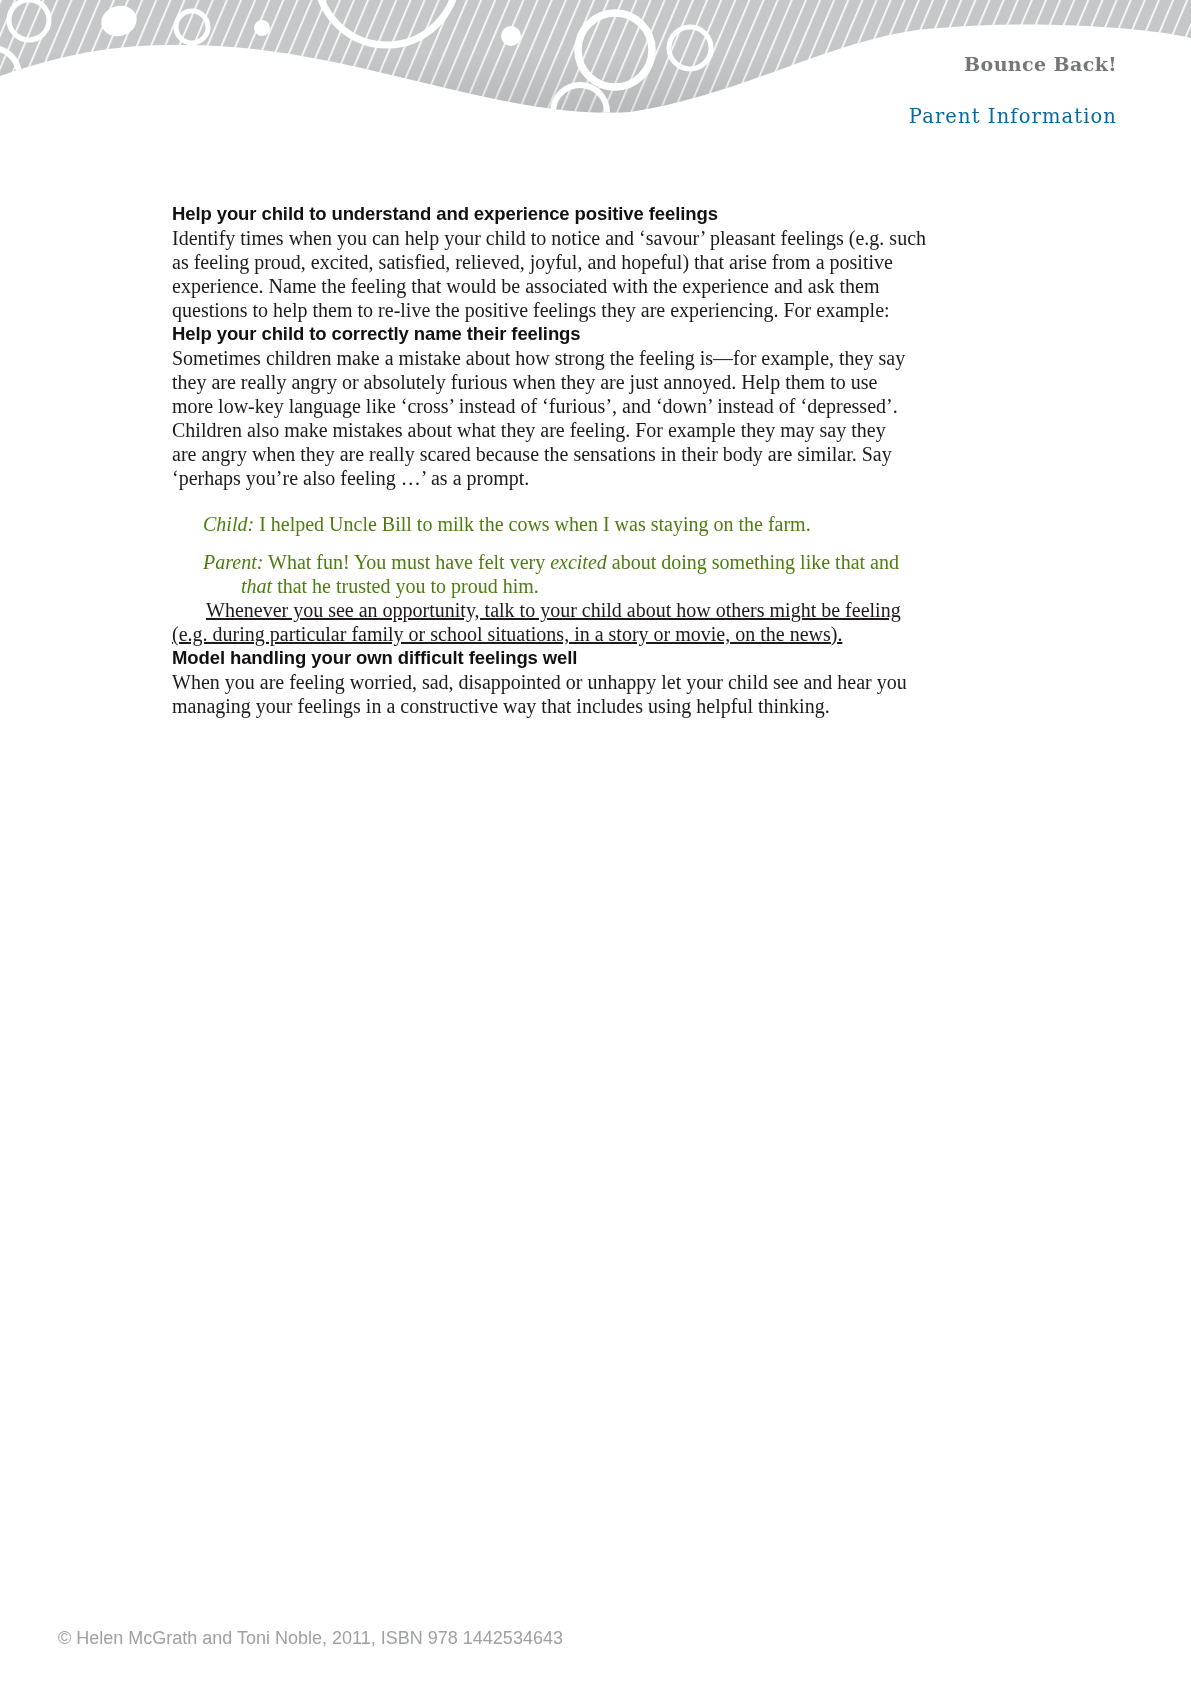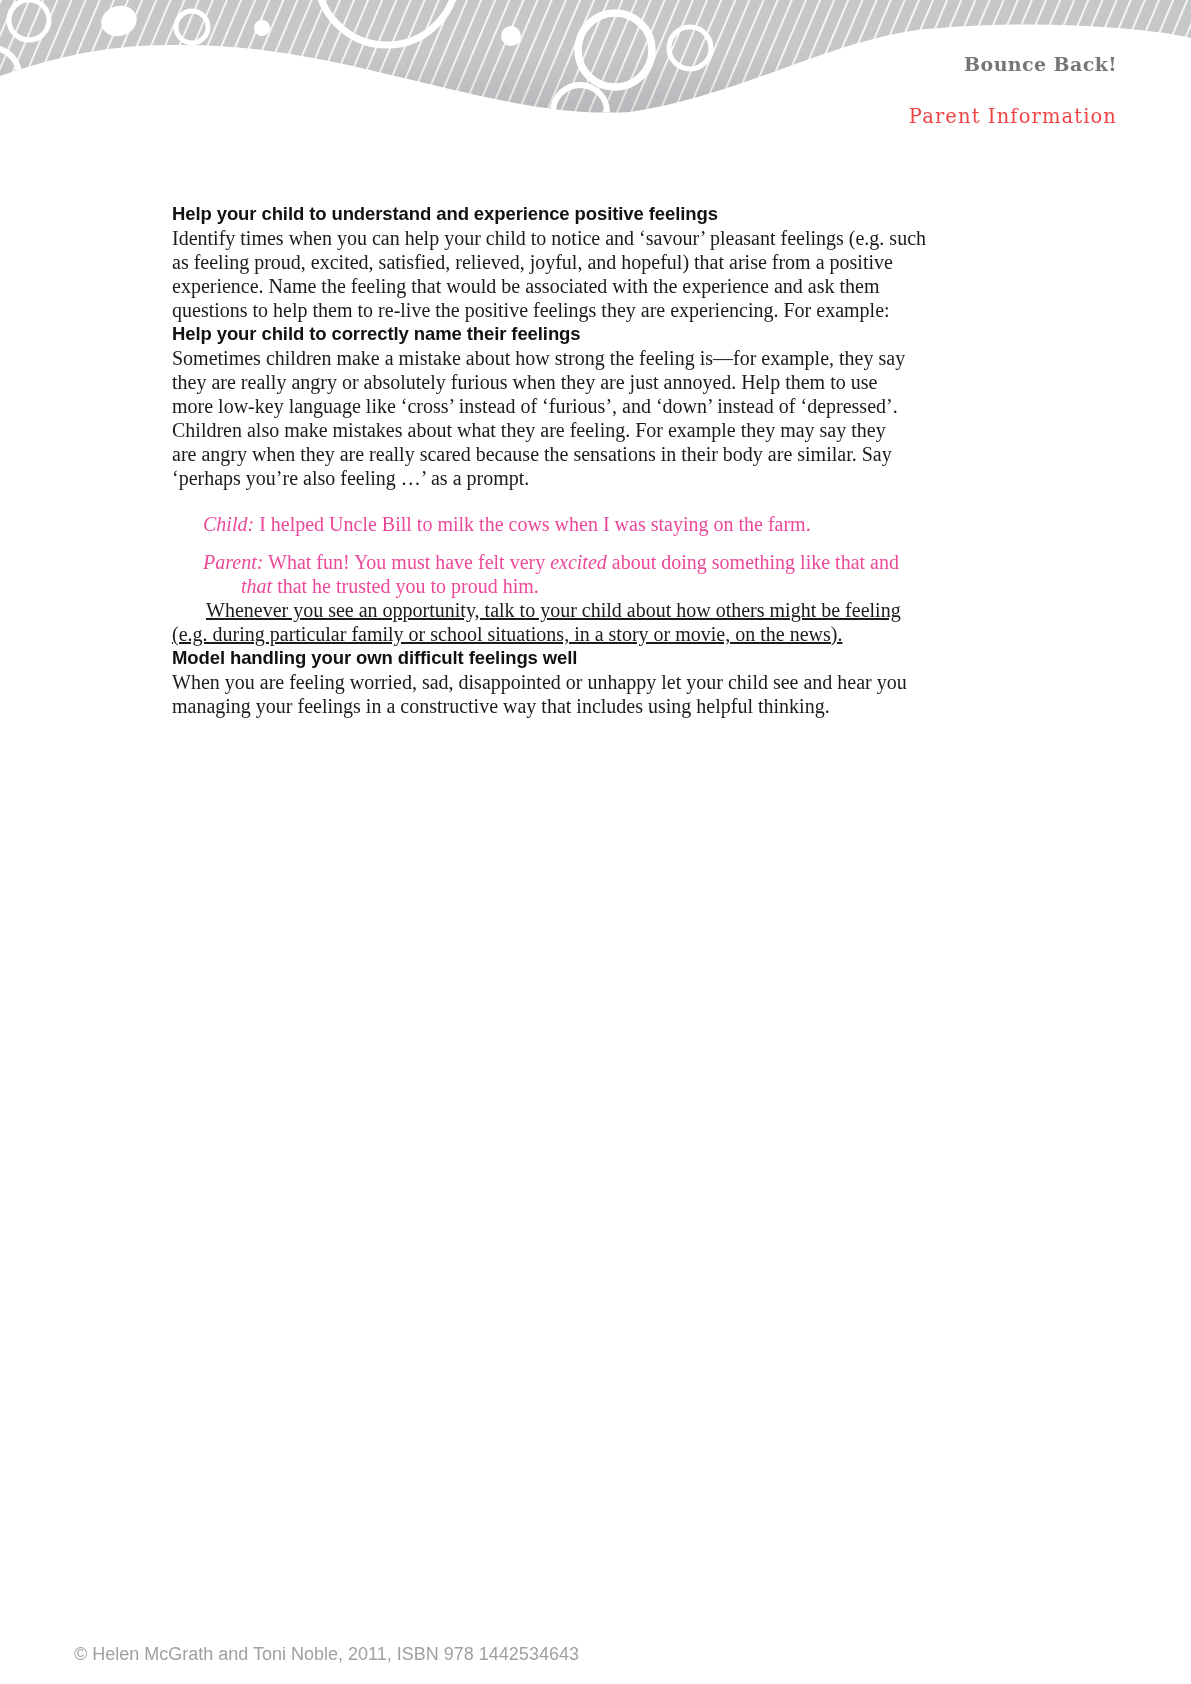--- a/index.html
+++ b/index.html
@@ -17,21 +17,21 @@
   .brand {
     position: absolute; top: 55px; right: 74px;
     font-family: "DejaVu Serif", serif; font-weight: 700;
     font-size: 19px; letter-spacing: 0.4px; line-height: 1;
     color: #75767a; white-space: nowrap;
   }
   .subtitle {
     position: absolute; top: 107px; right: 74px;
     font-family: "DejaVu Serif", serif; font-weight: 400;
     font-size: 19.5px; letter-spacing: 1.1px; line-height: 1;
-    color: #ef4444; white-space: nowrap;
+    color: #0369a1; white-space: nowrap;
   }
 
   .content { position: absolute; left: 172px; top: 202px; width: 845px; }
 
   h2.sec {
     margin: 0;
     font-family: "Liberation Sans", sans-serif;
     font-size: 18.5px; font-weight: 700; line-height: 24px;
     letter-spacing: -0.1px; color: #131011;
   }
@@ -43,27 +43,27 @@
     font-size: 20px; line-height: 24px;
     white-space: pre-line;
     color: #1e1a1b;
   }
   p.indent-first { text-indent: 34px; text-decoration: underline; }
 
   p.dialogue {
     margin: 22px 0 0 31px;
     padding-left: 38px; text-indent: -38px;
     font-size: 20px; line-height: 24px;
-    color: #ec4899;
+    color: #4d7c0f;
   }
   p.dialogue.parent { margin-top: 14px; }
   .it { font-style: italic; }
 
   .copyright {
-    position: absolute; left: 58px; top: 1628px; margin: 16px;
+    position: absolute; left: 58px; top: 1628px; margin: 0;
     font-family: "Liberation Sans", sans-serif;
     font-size: 18px; color: #9fa0a2;
   }
 </style>
 </head>
 <body>
 
 <div class="page">
 
   <svg class="header-svg" width="1191" height="150" viewBox="0 0 1191 150" aria-hidden="true">

